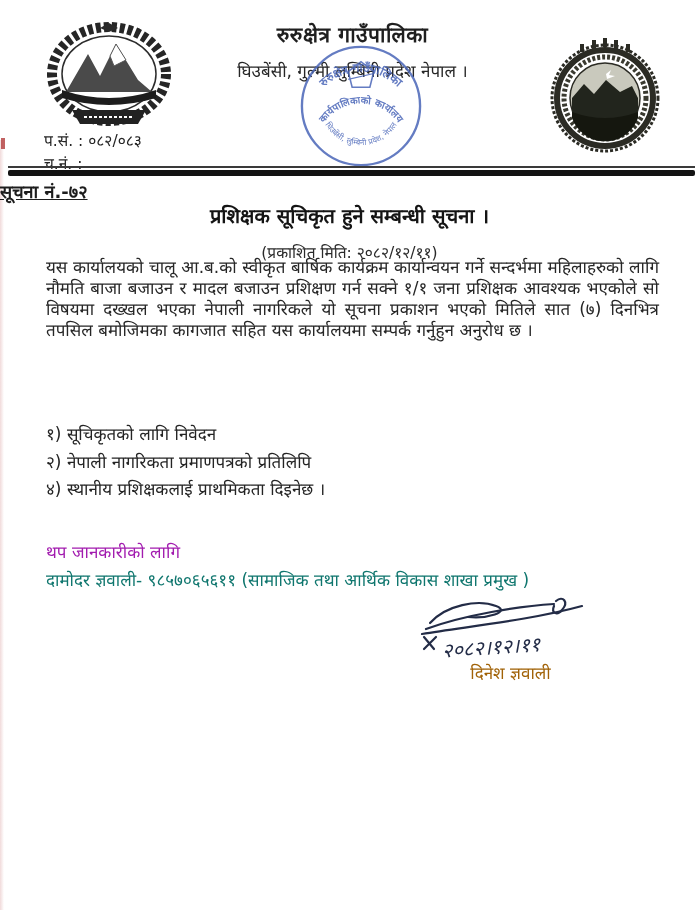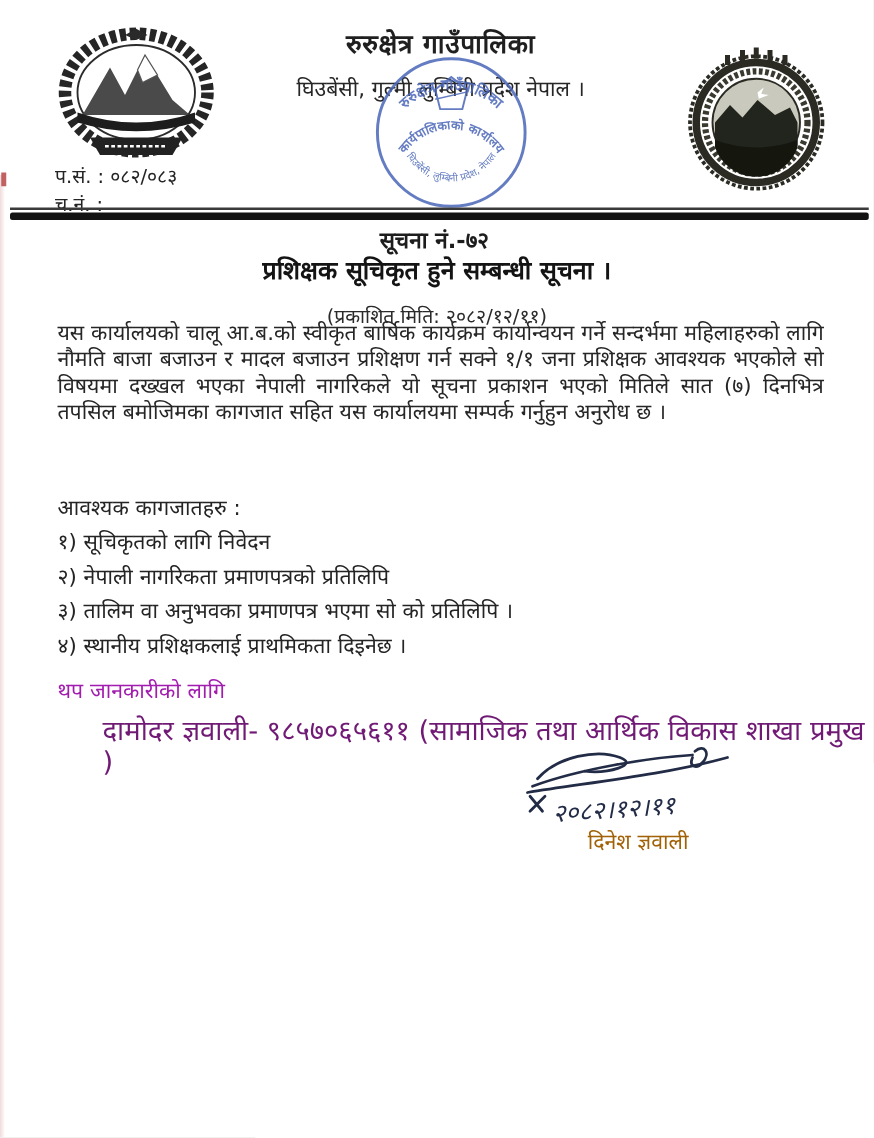--- a/index.html
+++ b/index.html
@@ -20,32 +20,32 @@
   .office-name{font-size:33px;font-weight:700;color:#161616;margin-top:7px;letter-spacing:.5px;}
   .addr{font-size:17px;color:#262626;margin-top:11px;}
   .stamp{position:absolute;left:297px;top:42px;width:128px;height:128px;opacity:.85;}
   .seal{position:absolute;left:546px;top:32px;width:118px;height:124px;}
   .refline{position:absolute;left:44px;top:129px;font-size:15.5px;color:#242424;}
   .chline{position:absolute;left:44px;top:152px;font-size:15.5px;color:#242424;}
   
   .rule-thin{position:absolute;left:8px;right:4px;top:166px;height:1.5px;background:#3a3a3a;}
   .rule-thick{position:absolute;left:8px;right:4px;top:170px;height:6px;background:#131313;border-radius:2px;}
   
-  .notice-no{position:absolute;left:0;top:179px;width:695px;text-align:center;font-size:18px;font-weight:600;color:#1d1d1d;}
+  .notice-no{position:absolute;left:0;top:179px;width:695px;font-size:18px;font-weight:600;color:#1d1d1d;text-decoration:underline;}
   .notice-title{position:absolute;left:0;top:202px;width:699px;text-align:center;font-size:20px;font-weight:700;color:#141414;}
   .notice-date{position:absolute;left:0;top:229px;width:699px;text-align:center;font-size:15.5px;color:#2a2a2a;margin-top:12px;}
   
   .body-par{position:absolute;left:46px;top:257px;width:613px;font-size:17px;line-height:21px;
     text-align:justify;color:#262626;}
   .docs-heading{position:absolute;left:46px;top:394px;font-size:17px;color:#242424;}
   .docs-list{position:absolute;left:46px;top:421px;width:560px;font-size:17px;color:#242424;}
   .docs-list .doc-item{height:27.6px;line-height:27.6px;white-space:nowrap;}
   
   .contact-heading{position:absolute;left:46px;top:540px;font-size:17px;color:#a21caf;}
-  .contact-line{position:absolute;left:46px;top:568px;font-size:22px;color:#701a75;margin-left:36px;}
+  .contact-line{position:absolute;left:46px;top:568px;font-size:17px;color:#0f766e;}
   
   .sign-block{position:absolute;left:388px;top:593px;width:245px;text-align:center;}
   .sign-svg{display:block;margin:0 auto;width:190px;height:66px;}
   .sign-name{font-size:17px;color:#a16207;margin-top:2px;}
   .sign-designation{font-size:17px;color:#242424;margin-top:6px;}
 </style>
 </head>
 <body>
 
 <div class="page">
@@ -122,25 +122,23 @@
 
   <div class="rule-thin"></div>
   <div class="rule-thick"></div>
 
   <div class="notice-no">सूचना नं.-७२</div>
   <div class="notice-title">प्रशिक्षक सूचिकृत हुने सम्बन्धी सूचना ।</div>
   <div class="notice-date">(प्रकाशित मिति: २०८२/१२/११)</div>
 
   <div class="body-par">यस कार्यालयको चालू आ.ब.को स्वीकृत बार्षिक कार्यक्रम कार्यान्वयन गर्ने सन्दर्भमा महिलाहरुको लागि नौमति बाजा बजाउन र मादल बजाउन प्रशिक्षण गर्न सक्ने १/१ जना प्रशिक्षक आवश्यक भएकोले सो विषयमा दख्खल भएका नेपाली नागरिकले यो सूचना प्रकाशन भएको मितिले सात (७) दिनभित्र तपसिल बमोजिमका कागजात सहित यस कार्यालयमा सम्पर्क गर्नुहुन अनुरोध छ ।</div>
 
-  <div class="docs-heading">आवश्यक कागजातहरु :</div>
   <div class="docs-list">
     <div class="doc-item">१) सूचिकृतको लागि निवेदन</div>
     <div class="doc-item">२) नेपाली नागरिकता प्रमाणपत्रको प्रतिलिपि</div>
-    <div class="doc-item">३) तालिम वा अनुभवका प्रमाणपत्र भएमा सो को प्रतिलिपि ।</div>
     <div class="doc-item">४) स्थानीय प्रशिक्षकलाई प्राथमिकता दिइनेछ ।</div>
   </div>
 
   <div class="contact-heading">थप जानकारीको लागि</div>
   <div class="contact-line">दामोदर ज्ञवाली- ९८५७०६५६११ (सामाजिक तथा आर्थिक विकास शाखा प्रमुख )</div>
 
   <div class="sign-block">
     <svg class="sign-svg" viewBox="0 0 190 66">
       <g fill="none" stroke="#232c47" stroke-width="2.2" stroke-linecap="round">
         <path d="M14,30 C30,12 62,6 80,13 C96,19 70,26 52,24"></path>

